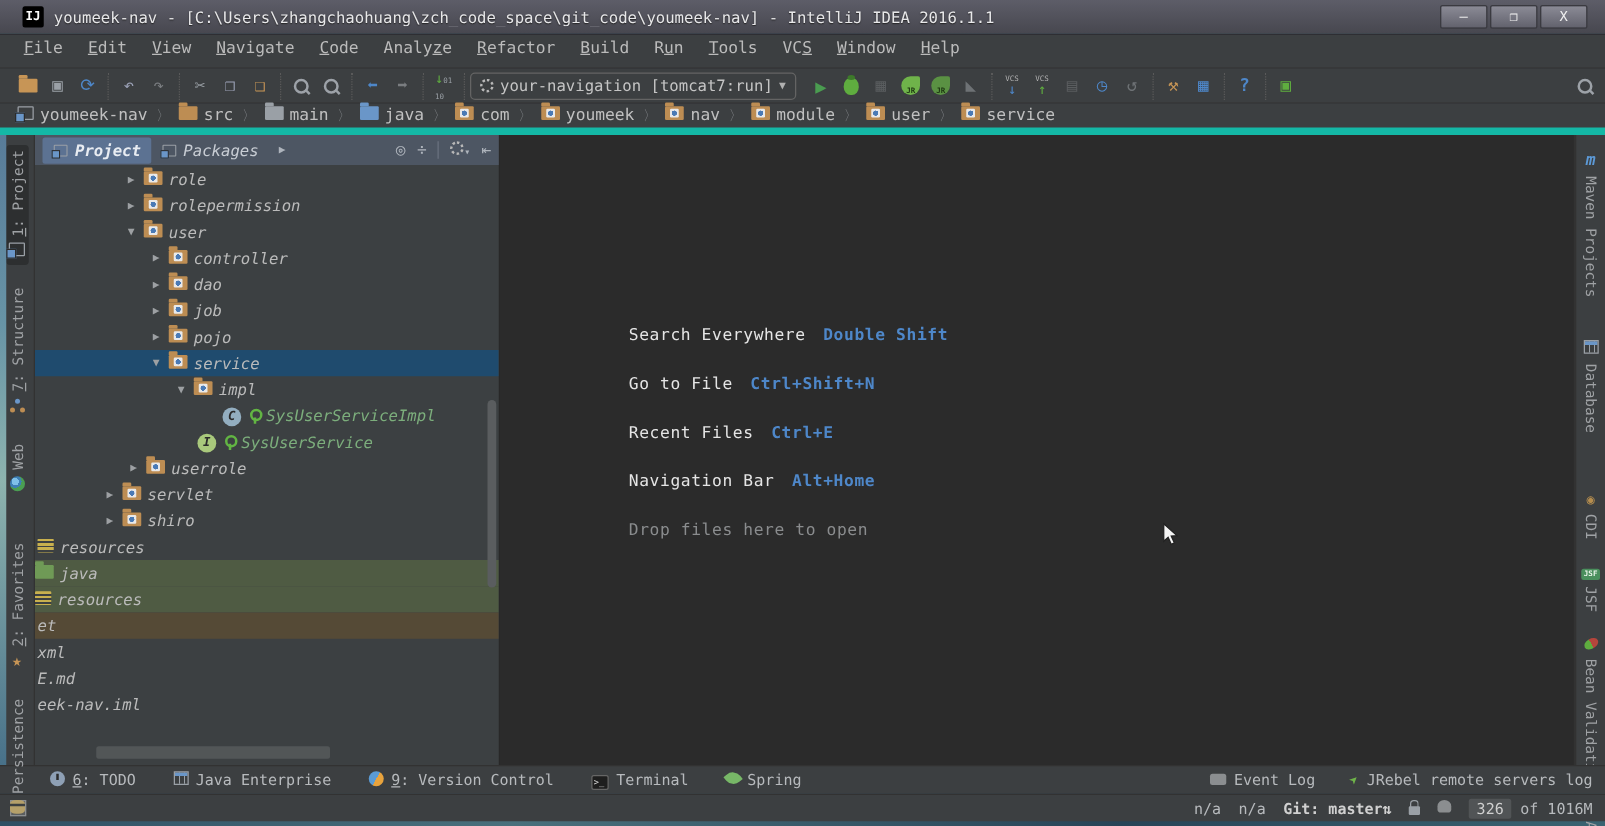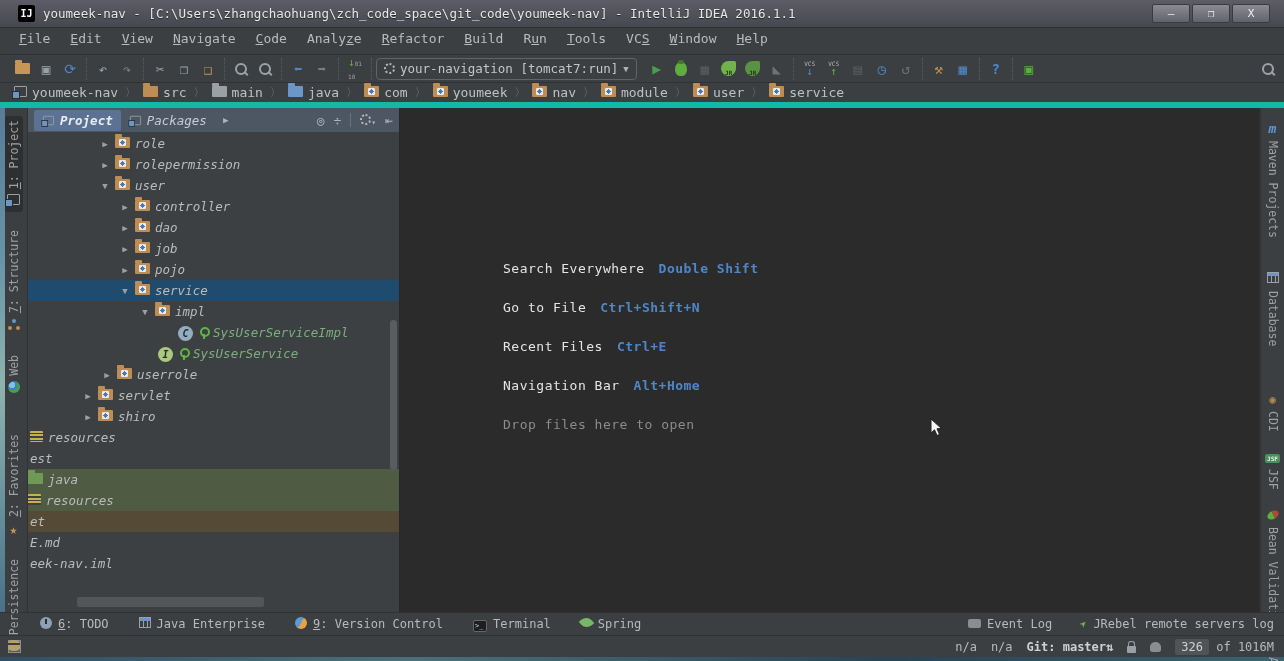--- a/index.html
+++ b/index.html
@@ -124,21 +124,21 @@
   .cursor { position:absolute; left:530px; top:310px; }
 
   
   .toolwinbar { height:23px; background:#3c3f41; border-top:1px solid #323232; display:flex; align-items:center; padding:0 10px 0 40px; flex:none; font-size:12px; color:#b7babd;}
   .twbtn { display:flex; align-items:center; gap:6px; margin-right:30px; }
   .twbtn u { text-decoration:underline; }
   .twright { margin-left:auto; display:flex; align-items:center; gap:0;}
   .twright .twbtn { margin-right:0; margin-left:28px;}
   .statusbar { height:22px; background:#3c3f41; border-top:1px solid #323232; display:flex; align-items:center; padding:0 10px 0 8px; flex:none; font-size:12px; color:#b7babd;}
   .sb-toggle { width:13px; height:13px; border:1.5px solid #8b8e90; background:#5a5d5f; }
-  .sb-right { margin-left:auto; display:flex; align-items:center; gap:14px;}
+  .sb-right { margin-left:auto; display:flex; align-items:flex-start; gap:14px;}
   .memchip { background:#515456; padding:1px 6px; border-radius:2px; color:#d0d0d0;}
   .frame-bottom { height:4px; flex:none; }
 </style>
 </head>
 <body>
 
 <div class="win">
 
   <div class="titlebar">
     <div class="applogo">IJ</div>
@@ -451,33 +451,33 @@
           </div>
           <div class="trow" style="padding-left: 55px;">
             <span class="arrow">▶</span>
             <span><span class="i-pkg"></span></span>
             <span class="lbl">shiro</span>
           </div>
           <div class="trow" style="padding-left: 2px;">
             <span><span class="i-res"></span></span>
             <span class="lbl">resources</span>
           </div>
-          <div class="trow" style="padding-left: 2px;">
-            <span class="lbl">est</span>
-          </div>
           <div class="trow bg-green" style="padding-left: 0px;">
             <span><span class="i-folder green"></span></span>
             <span class="lbl">java</span>
           </div>
           <div class="trow bg-green" style="padding-left: 0px;">
             <span><span class="i-res"></span></span>
             <span class="lbl">resources</span>
           </div>
           <div class="trow bg-brown" style="padding-left: 2px;">
             <span class="lbl">et</span>
+          </div>
+          <div class="trow" style="padding-left: 2px;">
+            <span class="lbl">xml</span>
           </div>
           <div class="trow" style="padding-left: 2px;">
             <span class="lbl">E.md</span>
           </div>
           <div class="trow" style="padding-left: 2px;">
             <span class="lbl">eek-nav.iml</span>
           </div>
         </div>
     </div>
 

